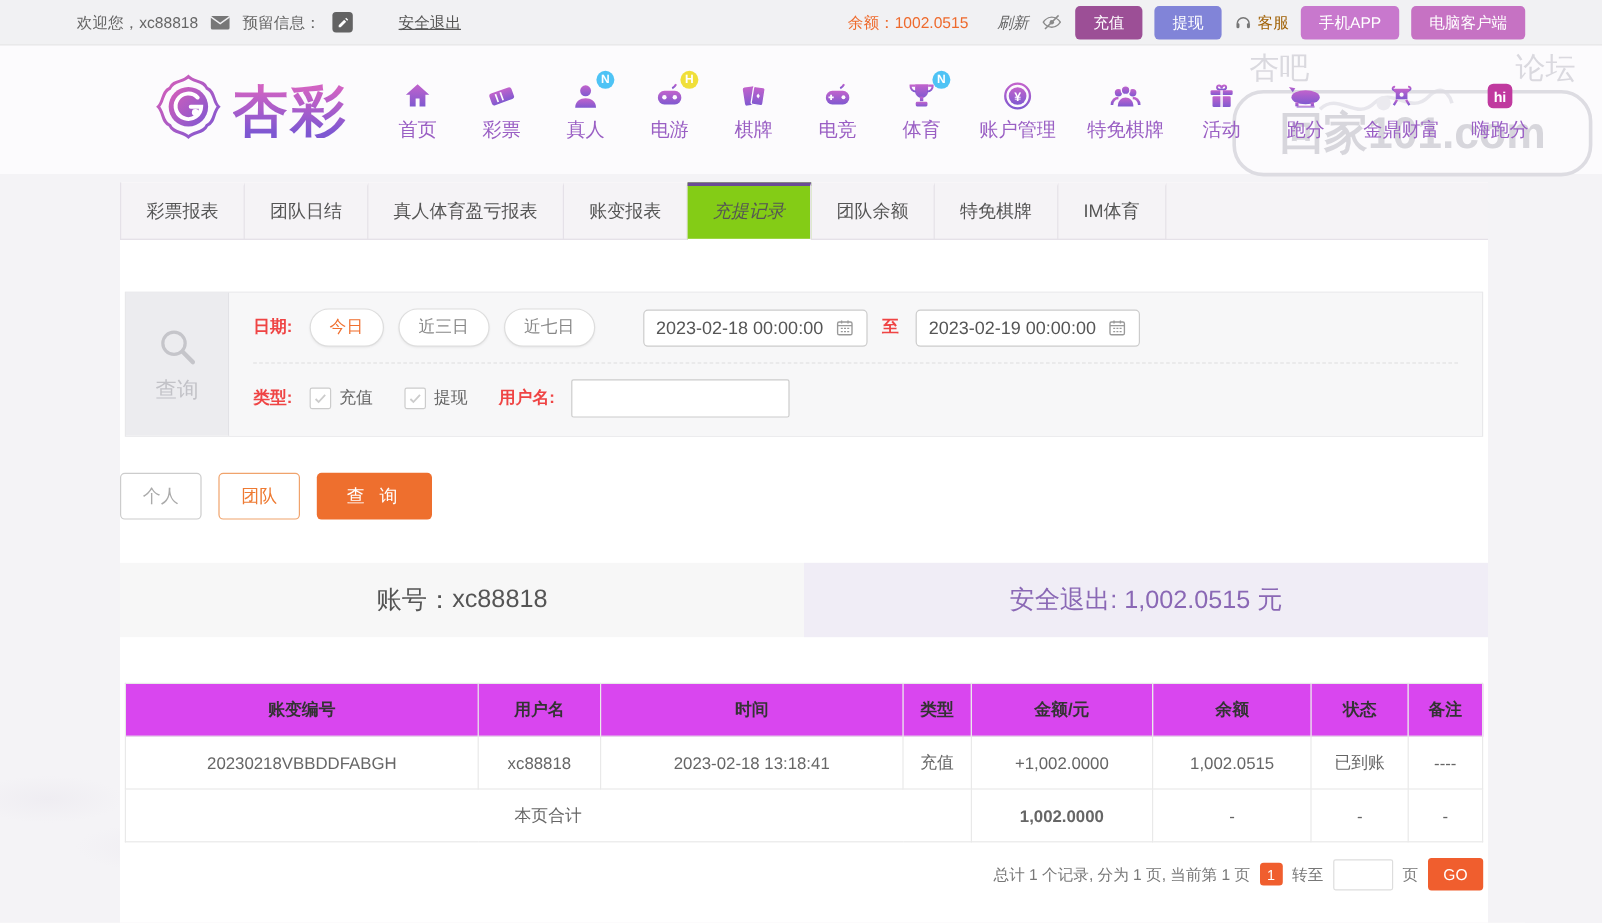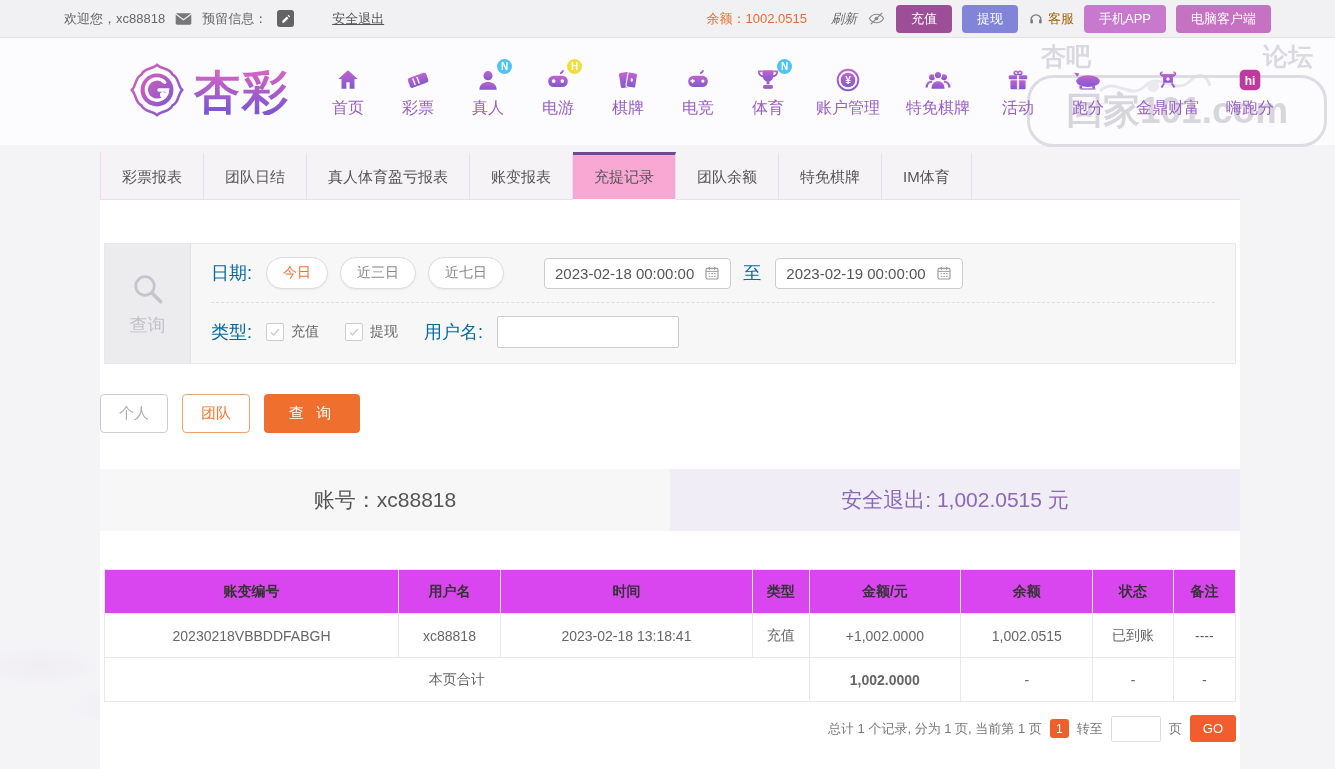--- a/index.html
+++ b/index.html
@@ -51,48 +51,48 @@
   .nav-label { font-size:16px; color:#9a5fc4; white-space:nowrap; }
   .badge { position:absolute; top:-6px; right:-9px; width:15px; height:15px;
     border-radius:50%; font-size:10px; font-weight:bold; color:#fff;
     display:flex; align-items:center; justify-content:center; }
   .badge-n { background:#4ec3f5; }
   .badge-h { background:#f0df3a; }
   
   .watermark { position:absolute; right:8px; top:2px; width:300px; text-align:center;
     color:#dad9df; pointer-events:none; z-index:1; }
   .wm-row { display:flex; justify-content:space-between; padding:0 14px;
-    font-size:25px; font-weight:bold; }
+    font-size:25px; font-weight:normal; }
   .wm-box { margin-top:2px; border:3px solid #dddce2; border-radius:26px;
     font-size:37px; font-weight:bold; color:#d7d6dc; padding:8px 6px; background:transparent; }
   .wm-flourish { position:absolute; right:120px; top:28px; opacity:.8; }
   
   .content { position:relative; height:624px; }
   .content .flourish-bl { position:absolute; left:0; bottom:0; width:220px; height:150px;
     background:
       radial-gradient(ellipse 90px 28px at 40px 40px, #efedf2 0%, transparent 70%),
       radial-gradient(ellipse 110px 30px at 140px 80px, #efedf2 0%, transparent 70%);
   }
   .panel { position:relative; margin:7px auto 0 100px; width:1140px; background:#fff;
     height:617px; }
   
   .tabbar { display:flex; background:#f5f3f6; border-bottom:1px solid #e5e1e8;
     border-left:1px solid #e5e1e8; }
   .tab { padding:0 21px; height:48px; line-height:44px; font-size:15px; color:#555;
     border-right:1px solid #e5e1e8; border-top:3px solid transparent;
     cursor:pointer; margin-bottom:-1px; border-bottom:1px solid #e5e1e8; }
-  .tab.active { background:#f9a8d4; border-top-color:#6b4b96; border-bottom-color:#fff; }
+  .tab.active { background:#84cc16; border-top-color:#6b4b96; border-bottom-color:#fff;font-style:italic; }
   
   .filterbox { display:flex; margin:43px 4px 0 4px; border:1px solid #e8e8ea; }
   .filter-left { width:86px; background:#ececef; border-right:1px solid #e2e2e6;
     display:flex; flex-direction:column; align-items:center; justify-content:center;
     gap:6px; color:#c2c2c7; font-size:18px; }
   .filter-right { flex:1; background:#f7f7f8; padding:13px 20px 15px; }
   .f-row { display:flex; align-items:center; gap:12px; }
-  .f-label { font-size:18px; color:#0369a1; margin-right:2px; }
+  .f-label { font-size:14px; color:#ef4444; margin-right:2px;font-weight:bold; }
   .quick-pill { background:#fff; border:1px solid #ddd; border-radius:16px;
     padding:6px 16px; font-size:14px; color:#888; cursor:pointer;
     box-shadow:0 1px 2px rgba(0,0,0,.06); }
   .quick-pill.active { color:#f07030; }
   .date-box { background:#fff; border:1px solid #ccc; border-radius:4px;
     padding:6px 10px; display:flex; align-items:center; gap:10px; font-size:15px;
     color:#555; min-width:186px; cursor:pointer; }
   .dash-sep { border:none; border-top:1px dashed #ddd; margin:13px 0; }
   .cb { width:18px; height:18px; background:#fff; border:1px solid #ccc;
     border-radius:2px; display:inline-flex; align-items:center; justify-content:center;

